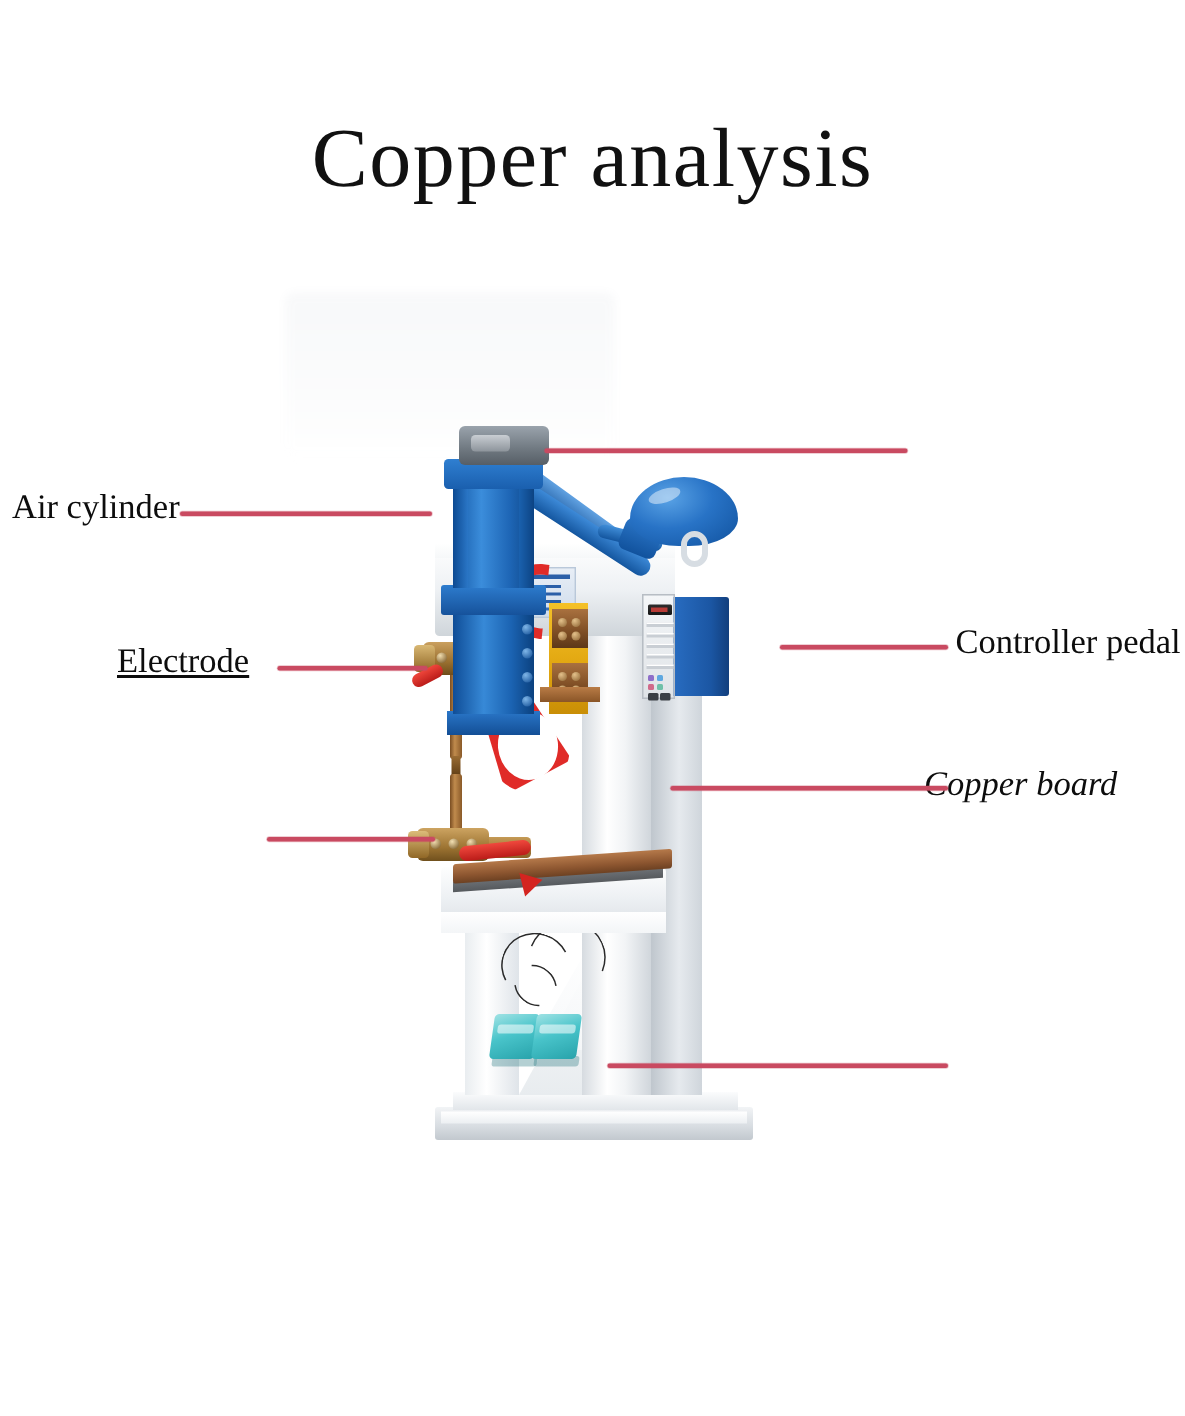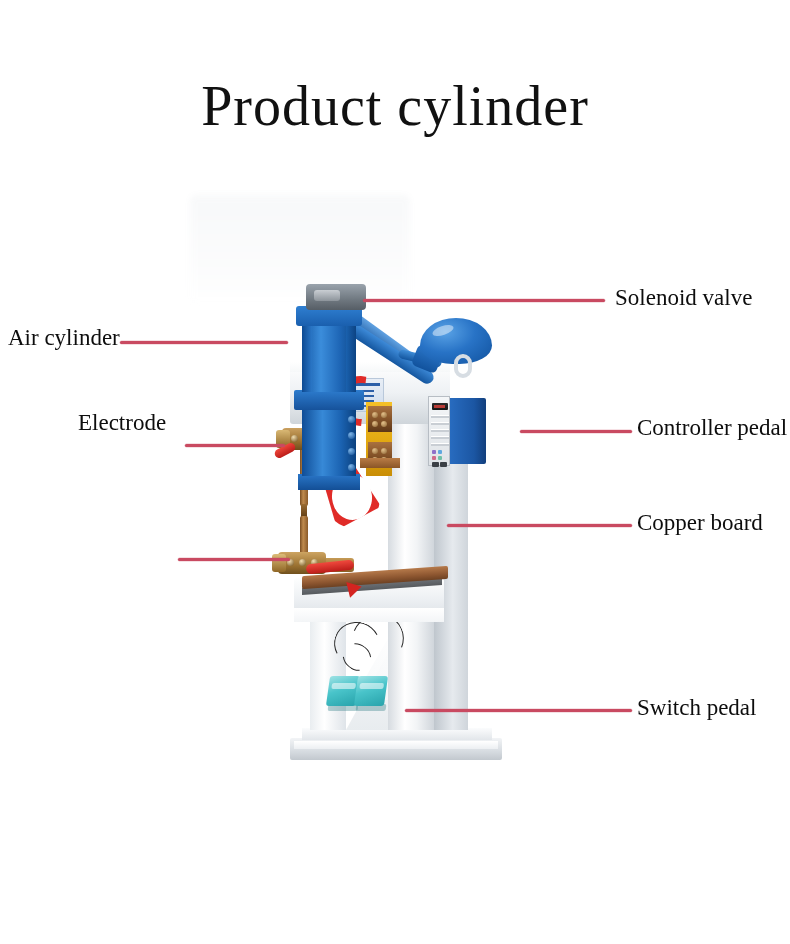--- a/index.html
+++ b/index.html
@@ -218,21 +218,21 @@
     background:transparent;}
 
 </style>
 </head>
 <body>
 
 <div id="stage">
 
   <div class="watermark"></div>
 
-  <div class="title">Product cylinder</div>
+  <div class="title">Copper analysis</div>
 
   <div class="machine">
 
     <div class="base-plate"></div>
     <div class="base-riser"></div>
     <div class="foot-col"></div>
     <div class="foot-col-cap"></div>
     <div class="gusset"></div>
     <div class="gusset2"></div>
     <div class="column"></div>
@@ -332,30 +332,28 @@
     <div class="sol-hose"></div>
     <div class="sol-neck"></div>
     <div class="solenoid"></div>
     <div class="sol-ring"></div>
 
   </div>
 
   <div class="lbl l" style="left:8px;top:325px;">Air cylinder</div>
   <div class="leader" style="left:120px;top:341px;width:168px;"></div>
 
-  <div class="lbl l" style="left:78px;top:410px;">Electrode</div>
+  <div class="lbl l" style="left:78px;top:428px;text-decoration:underline;">Electrode</div>
   <div class="leader" style="left:185px;top:444px;width:100px;"></div>
 
   <div class="leader" style="left:178px;top:558px;width:112px;"></div>
 
-  <div class="lbl r" style="left:615px;top:285px;">Solenoid valve</div>
   <div class="leader" style="left:363px;top:299px;width:242px;"></div>
 
   <div class="lbl r" style="left:637px;top:415px;">Controller pedal</div>
   <div class="leader" style="left:520px;top:430px;width:112px;"></div>
 
-  <div class="lbl r" style="left:637px;top:510px;">Copper board</div>
+  <div class="lbl r" style="left:616px;top:510px;font-style:italic;">Copper board</div>
   <div class="leader" style="left:447px;top:524px;width:185px;"></div>
 
-  <div class="lbl r" style="left:637px;top:695px;">Switch pedal</div>
   <div class="leader" style="left:405px;top:709px;width:227px;"></div>
 
 </div>
 
 </body></html>

